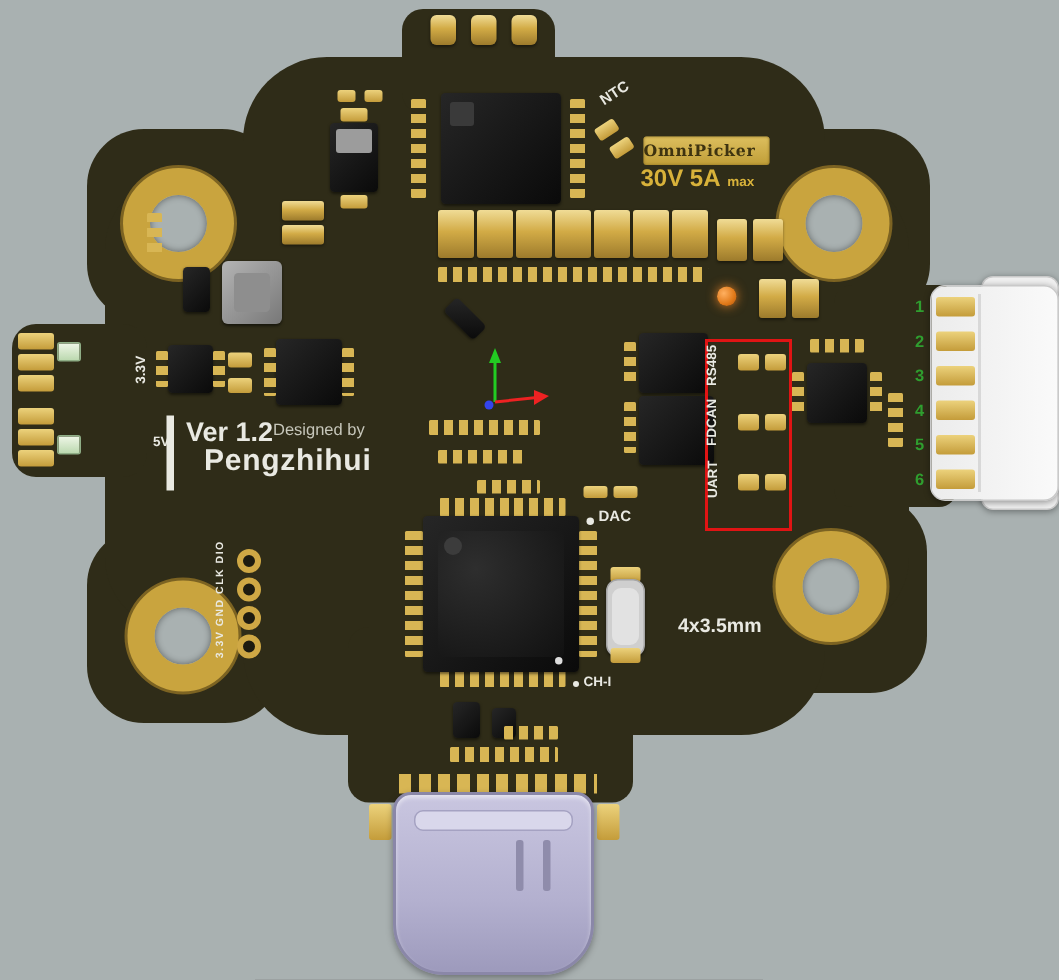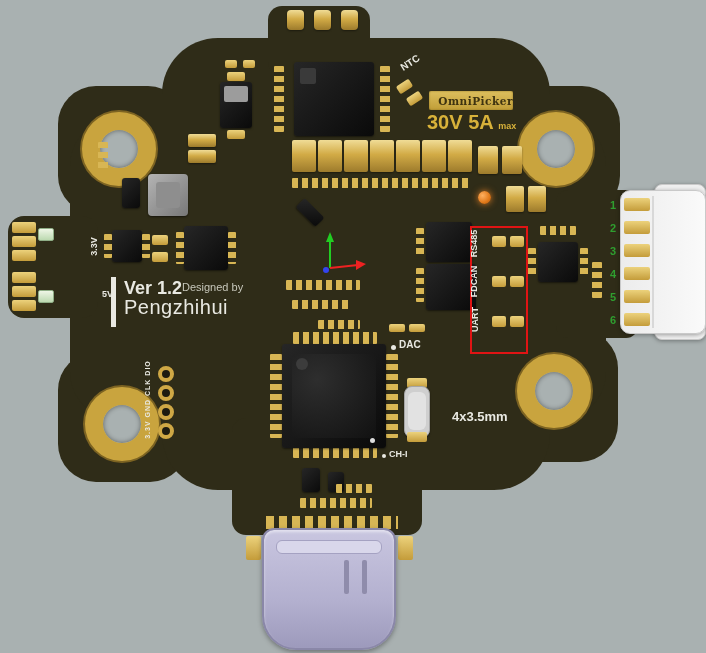--- a/index.html
+++ b/index.html
@@ -10,21 +10,21 @@
   .cap{position:absolute;background:linear-gradient(180deg,#f0dc96 0%,#d2ab46 45%,#9d7b2c 100%);border-radius:2px;box-shadow:0 1px 2px rgba(0,0,0,.4)}
   .chip{position:absolute;background:linear-gradient(135deg,#262626,#0a0a0a);border-radius:3px;box-shadow:0 1px 2px rgba(0,0,0,.5)}
   .pins-v{position:absolute;background:repeating-linear-gradient(180deg,#d8b654 0 6px,rgba(0,0,0,0) 6px 10px);border-radius:1px}
   .pins-h{position:absolute;background:repeating-linear-gradient(90deg,#d8b654 0 6px,rgba(0,0,0,0) 6px 10px);border-radius:1px}
   .hole{position:absolute;width:74px;height:74px;border-radius:50%;background:#a9b1b1;border:18px solid #c9a43e;box-shadow:0 0 0 2px #7c6322, inset 0 0 5px rgba(0,0,0,.45)}
   .silk{position:absolute;color:#e9e9e2;white-space:nowrap;line-height:1}
   .rot{transform:rotate(-90deg);transform-origin:center}
   .ring{position:absolute;width:16px;height:16px;border:4px solid #cfa845;border-radius:50%;background:#1d1b10}
   .ledg{position:absolute;background:linear-gradient(180deg,#eef6e6,#bcd9b0);border:1px solid #8fae86;border-radius:2px}
   .redbox{position:absolute;border:2px solid #e01414}
-  .badge{position:absolute;display:flex;align-items:center;justify-content:flex-end;background:linear-gradient(180deg,#ddbf5e,#c09e38);border-radius:2px;box-shadow:inset 0 0 2px #8a6f20}
+  .badge{position:absolute;display:flex;align-items:center;justify-content:flex-start;background:linear-gradient(180deg,#ddbf5e,#c09e38);border-radius:2px;box-shadow:inset 0 0 2px #8a6f20}
   .badge span{font-family:"DejaVu Serif",serif;font-weight:bold;font-size:10.5px;color:#3e3310;letter-spacing:.5px}
   .conn{position:absolute;background:linear-gradient(90deg,#ececec,#fafafa);border:1px solid #c9c9c9;border-radius:10px;box-shadow:0 1px 4px rgba(0,0,0,.35)}
   .usb{position:absolute;background:linear-gradient(180deg,#c9c6e0 0%,#b3b0cf 60%,#9d9abc 100%);border:2px solid #8a87a8;border-radius:12px 12px 34px 34px;box-shadow:inset 0 2px 3px rgba(255,255,255,.5),0 2px 5px rgba(0,0,0,.35)}
 </style>
 </head>
 <body>
 
 <div class="scene">
 
   <div class="bp" style="left:58px;top:86px;width:128px;height:128px;border-radius:38px"></div>
@@ -76,21 +76,21 @@
   <div class="cap" style="left:188px;top:150px;width:28px;height:13px"></div>
 
   <div class="silk" style="left:400px;top:58px;font-size:10px;font-weight:bold;transform:rotate(-33deg)">NTC</div>
   <div class="pad" style="left:397px;top:82px;width:15px;height:9px;transform:rotate(-33deg)"></div>
   <div class="pad" style="left:407px;top:94px;width:15px;height:9px;transform:rotate(-33deg)"></div>
 
   <div class="badge" style="left:429px;top:91px;width:84px;height:19px">
     <span>OmniPicker</span>
   </div>
   <div class="silk" style="left:427px;top:112px;color:#d8b23a;font-weight:bold">
-    <span style="font-size:20px">30V 5A</span>
+    <span style="font-size:16px">30V 5A</span>
     <span style="font-size:9px">max</span>
   </div>
 
   <div style="position:absolute;left:478px;top:191px;width:13px;height:13px;border-radius:50%;background:radial-gradient(circle at 35% 35%,#ffb060,#e07818 60%,#a85410);box-shadow:0 0 7px rgba(255,140,40,.85)"></div>
 
   <div style="position:absolute;left:148px;top:174px;width:40px;height:42px;background:linear-gradient(135deg,#b4b4b4,#787878);border-radius:4px;box-shadow:0 1px 2px rgba(0,0,0,.5)"></div>
   <div style="position:absolute;left:156px;top:182px;width:24px;height:26px;background:#8e8e8e;border-radius:3px"></div>
   <div class="chip" style="left:122px;top:178px;width:18px;height:30px"></div>
   <div class="pins-v" style="left:98px;top:142px;width:10px;height:30px"></div>
   <div class="silk rot" style="left:85px;top:242px;font-size:9px;font-weight:bold">3.3V</div>
@@ -121,21 +121,21 @@
     <polygon points="54,36 44,32 44,42" fill="#ee2222"></polygon>
     <circle cx="14" cy="42" r="3" fill="#3344ee"></circle>
   </svg>
   <div class="pins-h" style="left:286px;top:280px;width:74px;height:10px"></div>
   <div class="pins-h" style="left:292px;top:300px;width:58px;height:9px"></div>
   <div class="pins-h" style="left:318px;top:320px;width:42px;height:9px"></div>
 
   <div style="position:absolute;left:111px;top:277px;width:5px;height:50px;background:#e9e9e2"></div>
   <div class="silk" style="left:124px;top:279px;font-size:18px;font-weight:bold">Ver 1.2</div>
   <div class="silk" style="left:182px;top:282px;font-size:11px;color:#c6c6ba">Designed by</div>
-  <div class="silk" style="left:124px;top:297px;font-size:20px;font-weight:normal;letter-spacing:.5px">Pengzhihui</div>
+  <div class="silk" style="left:136px;top:297px;font-size:20px;font-weight:bold;letter-spacing:.5px">Pengzhihui</div>
 
   <div class="pins-v" style="left:416px;top:228px;width:8px;height:30px"></div>
   <div class="chip" style="left:426px;top:222px;width:46px;height:40px"></div>
   <div class="pins-v" style="left:416px;top:268px;width:8px;height:34px"></div>
   <div class="chip" style="left:426px;top:264px;width:50px;height:46px"></div>
 
   <div class="redbox" style="left:470px;top:226px;width:58px;height:128px"></div>
   <div class="pad" style="left:492px;top:236px;width:14px;height:11px"></div>
   <div class="pad" style="left:510px;top:236px;width:14px;height:11px"></div>
   <div class="pad" style="left:492px;top:276px;width:14px;height:11px"></div>

